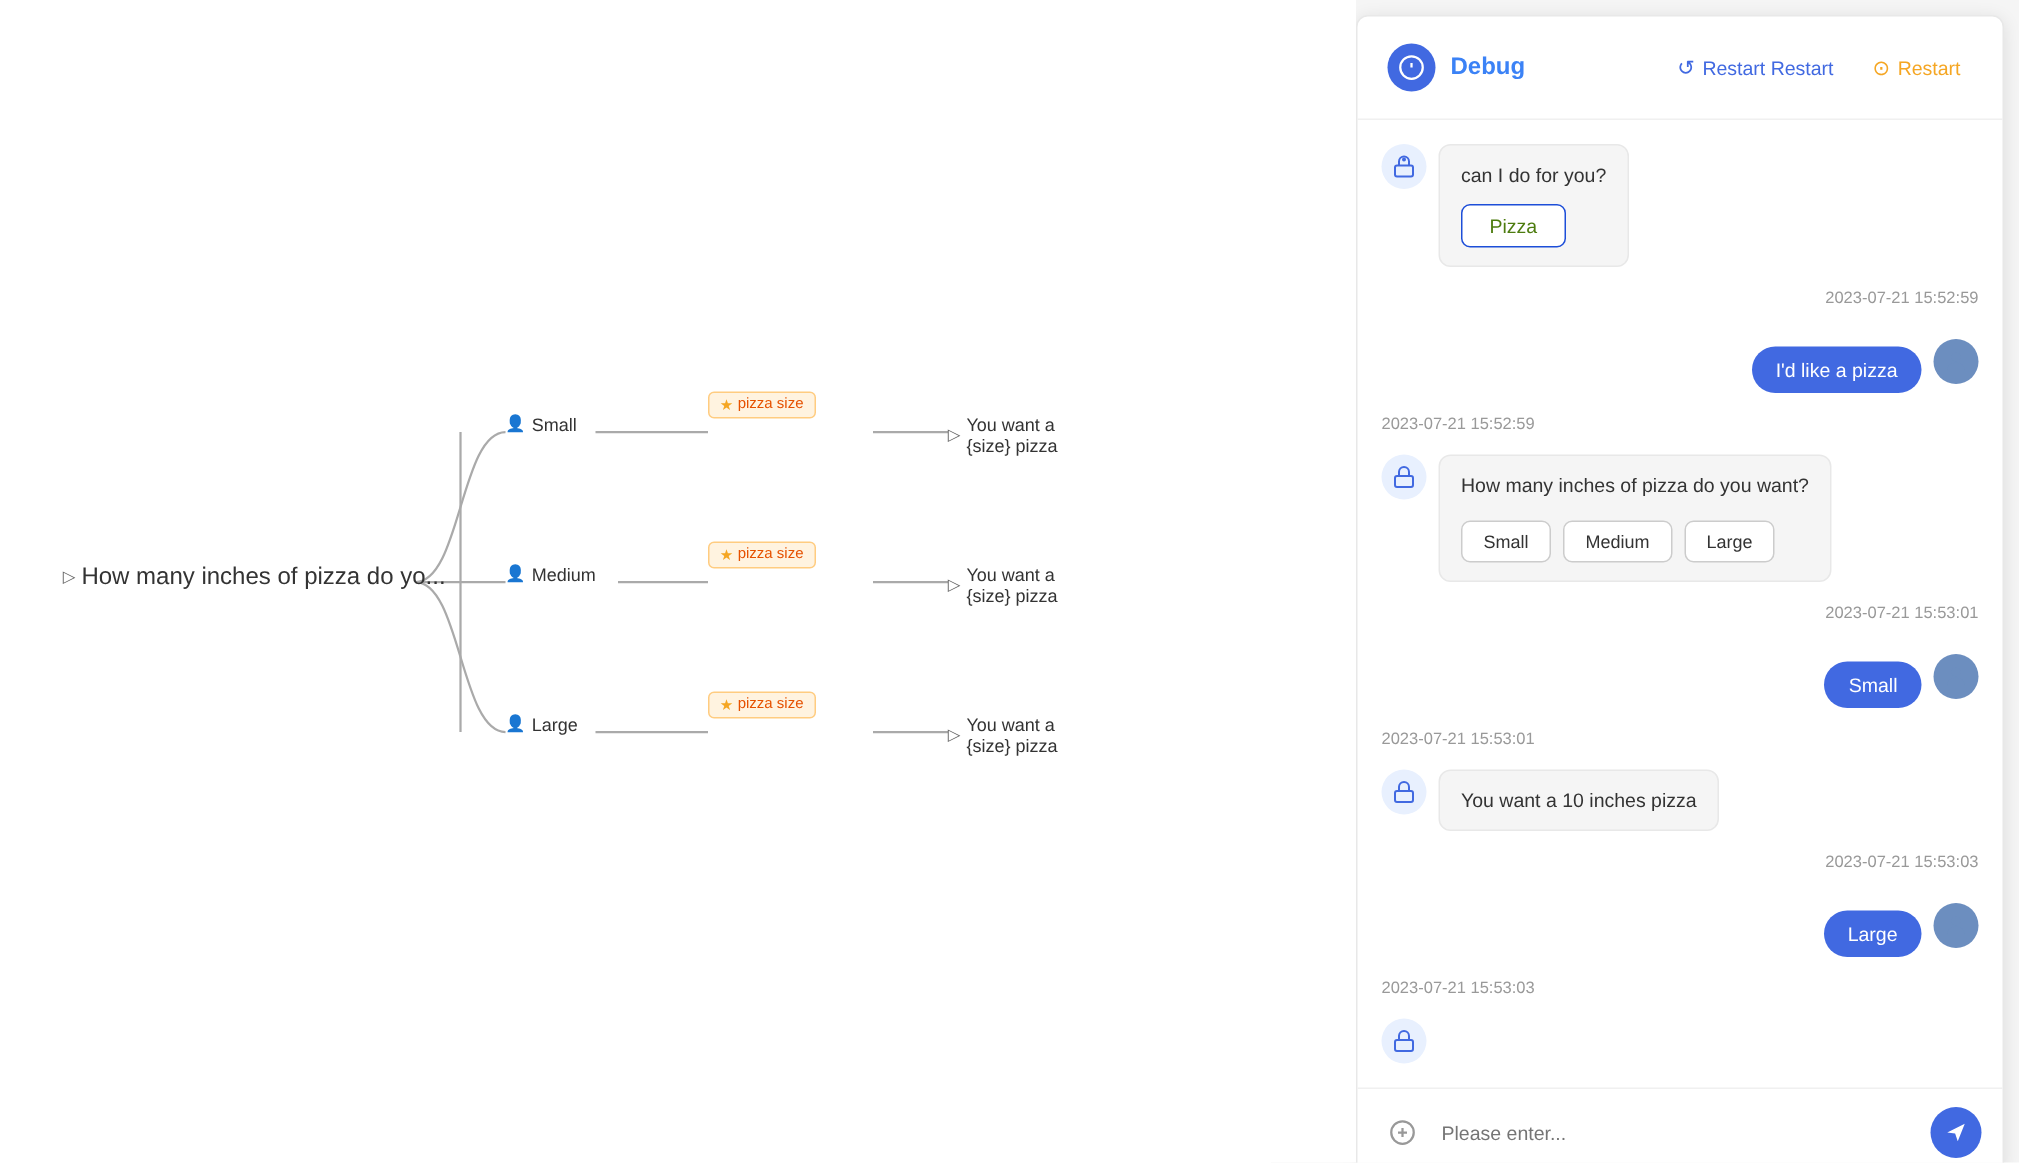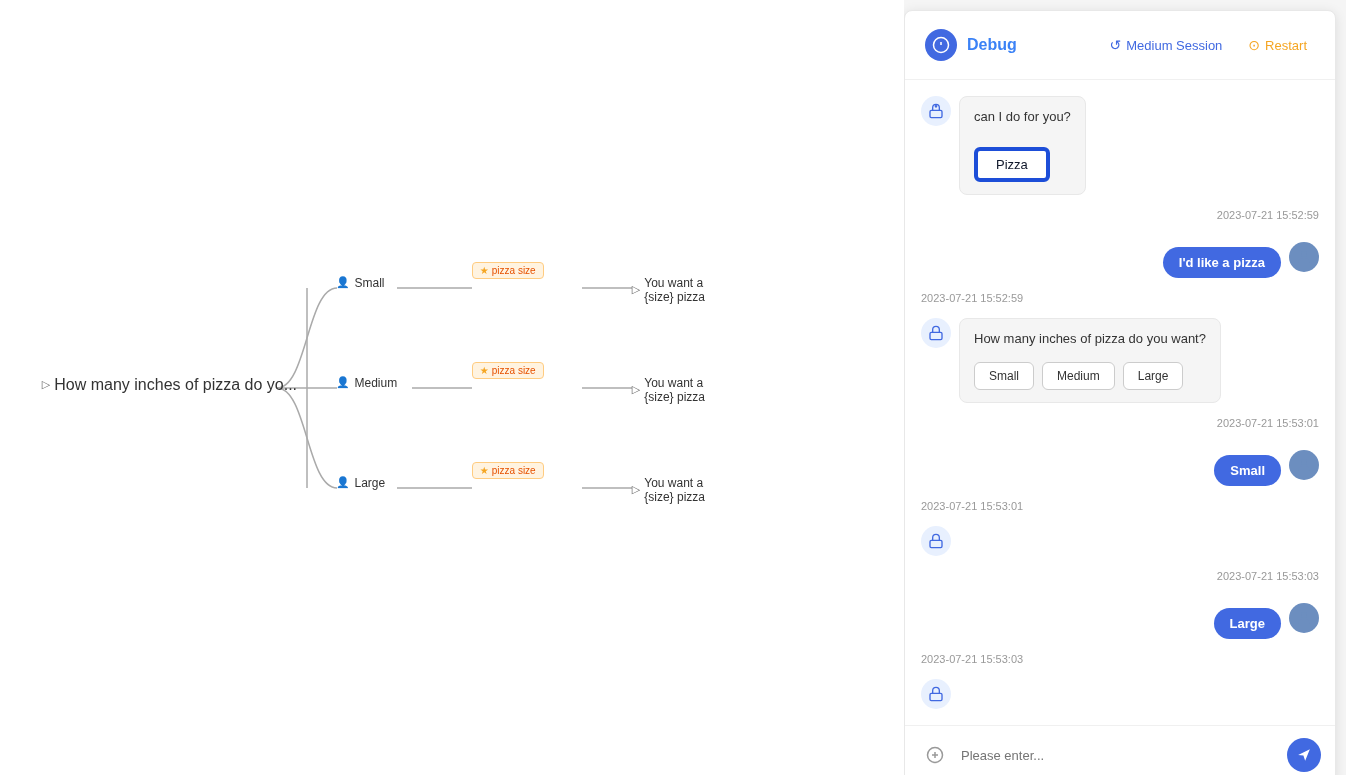--- a/index.html
+++ b/index.html
@@ -154,21 +154,21 @@
       justify-content: flex-end;
       gap: 8px;
     }
 
     .user-bubble {
       background: #4169e1;
       color: white;
       border-radius: 18px;
       padding: 8px 16px;
       font-size: 13px;
-      font-weight: 700;
+      font-weight: 400;
       margin-top: 12px;
     }
 
     .user-avatar {
       width: 30px;
       height: 30px;
       border-radius: 50%;
       background: #6c8ebf;
       display: flex;
       align-items: center;
@@ -189,28 +189,28 @@
       border: 1px solid #ccc;
       border-radius: 6px;
       padding: 6px 14px;
       background: white;
       font-size: 12px;
       color: #333;
       cursor: pointer;
     }
 
     .pizza-btn {
-      border: 4px solid #1d4ed8;
+      border: 1px solid #1d4ed8;
       border-radius: 6px;
       padding: 6px 18px;
       background: white;
       font-size: 13px;
-      color: #0f172a;
-      cursor: pointer;
-      margin-top: 23px;
+      color: #4d7c0f;
+      cursor: pointer;
+      margin-top: 12px;
     }
 
     .chat-input-area {
       border-top: 1px solid #f0f0f0;
       padding: 12px 14px;
       display: flex;
       align-items: center;
       gap: 10px;
     }
 
@@ -344,21 +344,21 @@
   <div class="debug-header">
     <div class="debug-icon">
       <svg width="18" height="18" viewBox="0 0 24 24" fill="none" stroke="white" stroke-width="2">
         <circle cx="12" cy="12" r="10"></circle>
         <path d="M12 8v4M12 16h.01"></path>
       </svg>
     </div>
     <span class="debug-title">Debug</span>
     <button class="restart-btn">
       <span style="font-size:14px;">↺</span>
-      <span>Medium Session</span>
+      <span>Restart Restart</span>
     </button>
     <button class="minimize-btn">
       <span style="font-size:14px;">⊙</span>
       <span>Restart</span>
     </button>
   </div>
 
   <div class="chat-messages">
 
     <div class="bot-row">
@@ -416,20 +416,21 @@
     </div>
 
     <div class="timestamp">2023-07-21 15:53:01</div>
     <div class="bot-row">
       <div class="bot-avatar">
         <svg width="16" height="16" viewBox="0 0 24 24" fill="none" stroke="#4169e1" stroke-width="2">
           <rect x="3" y="11" width="18" height="11" rx="2"></rect>
           <path d="M7 11V7a5 5 0 0 1 10 0v4"></path>
         </svg>
       </div>
+      <div class="bot-bubble-plain">You want a 10 inches pizza</div>
     </div>
 
     <div class="timestamp-right">2023-07-21 15:53:03</div>
     <div class="user-row">
       <div class="user-bubble">Large</div>
       <div class="user-avatar">
         <svg width="18" height="18" viewBox="0 0 24 24" fill="#6c8ebf" stroke="none">
           <circle cx="12" cy="8" r="4"></circle>
           <path d="M4 20c0-4 3.6-7 8-7s8 3 8 7" fill="#6c8ebf"></path>
         </svg>

